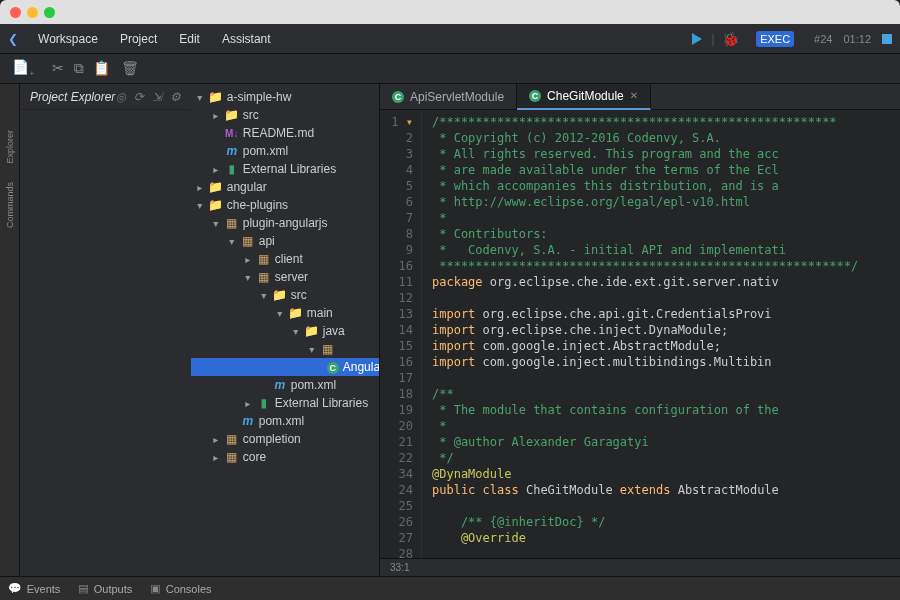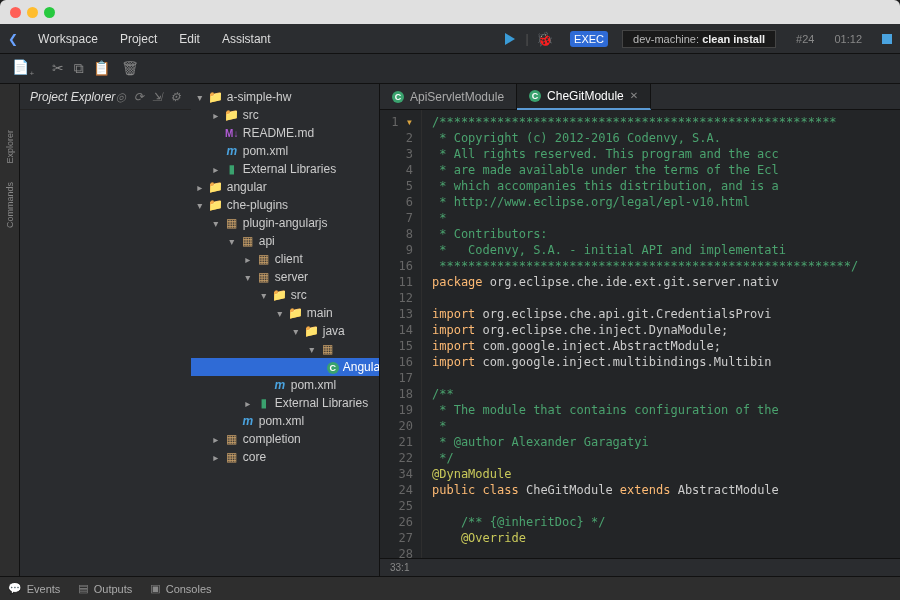--- a/index.html
+++ b/index.html
@@ -10,21 +10,21 @@
 .menubar { height: 30px; background: #2b2d30; display: flex; align-items: center; padding: 0 8px; gap: 2px; border-bottom: 1px solid #111; }
 .menubar .arrow { color: #6aa3ff; margin-right: 8px; cursor: pointer; }
 .menubar .menu-item { padding: 4px 10px; color: #ddd; cursor: pointer; }
 .menubar .spacer { flex: 1; }
 .run-group { display: flex; align-items: center; gap: 8px; }
 .play-icon svg { display: block; }
 .bug-icon { color: #7cbf4a; font-size: 14px; }
 .exec-badge { background: #2f6bd6; color: #fff; padding: 2px 4px; border-radius: 3px; font-size: 11px; margin-left: 8px; }
 .cmd-box { background: #1a1a1a; border: 1px solid #444; padding: 2px 10px; color: #bbb; margin-left: 6px; font-size: 11px; }
 .cmd-box b { color: #eee; }
-.status-right { color: #888; margin-left: 18px; font-size: 11px; display: flex; gap: 20px; align-items: center; }
+.status-right { color: #888; margin-left: 18px; font-size: 11px; display: flex; gap: 11px; align-items: center; }
 .sq { width: 10px; height: 10px; background: #4aa3df; }
 .toolbar { height: 30px; background: #292b2e; display: flex; align-items: center; padding: 0 12px; gap: 18px; border-bottom: 1px solid #111; color: #888; }
 .toolbar .grp { display: flex; gap: 10px; }
 .toolbar .ico { cursor: pointer; font-size: 14px; }
 .main { flex: 1; display: flex; min-height: 0; }
 .leftbar { width: 20px; background: #2e2e2e; border-right: 1px solid #111; display: flex; flex-direction: column; align-items: center; gap: 6px; padding-top: 40px; color: #888; font-size: 9px; }
 .leftbar .v { writing-mode: vertical-rl; transform: rotate(180deg); padding: 6px 0; cursor: pointer; }
 .explorer { width: 360px; background: #2a2c2f; border-right: 1px solid #111; display: flex; flex-direction: row; min-height: 0; }
 .exp-header { height: 26px; display: flex; align-items: center; padding: 0 10px; color: #ddd; font-style: italic; border-bottom: 1px solid #222; }
 .exp-header .hicons { margin-left: auto; display: flex; gap: 8px; color: #777; font-size: 12px; }
@@ -79,21 +79,20 @@
   <div class="spacer"></div>
   <div class="run-group">
     <span class="play-icon">
         <svg width="14" height="14">
           <polygon points="2,1 12,7 2,13" fill="#3a9bd6"></polygon>
         </svg>
       </span>
     <span style="color:#555">|</span>
     <span class="bug-icon">🐞</span>
     <span class="exec-badge">EXEC</span>
-    <span class="cmd-box"><span>dev-machine:</span> <b>clean install</b></span>
   </div>
   <div class="status-right">
     <span>#24</span>
     <span>01:12</span>
     <span class="sq"></span>
   </div>
 </div>
 
 <div class="toolbar">
   <div class="grp">

